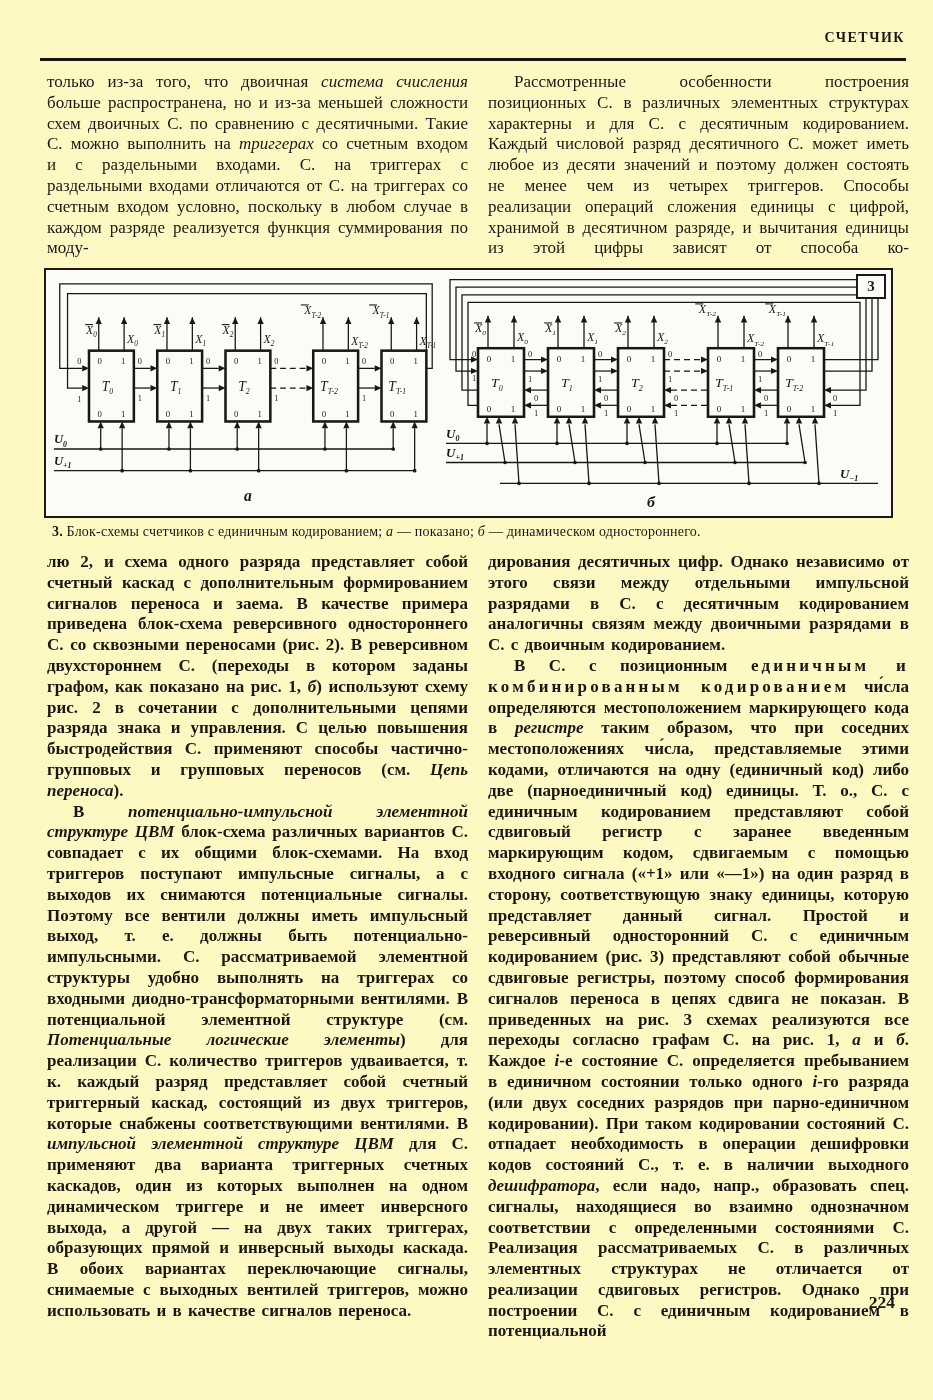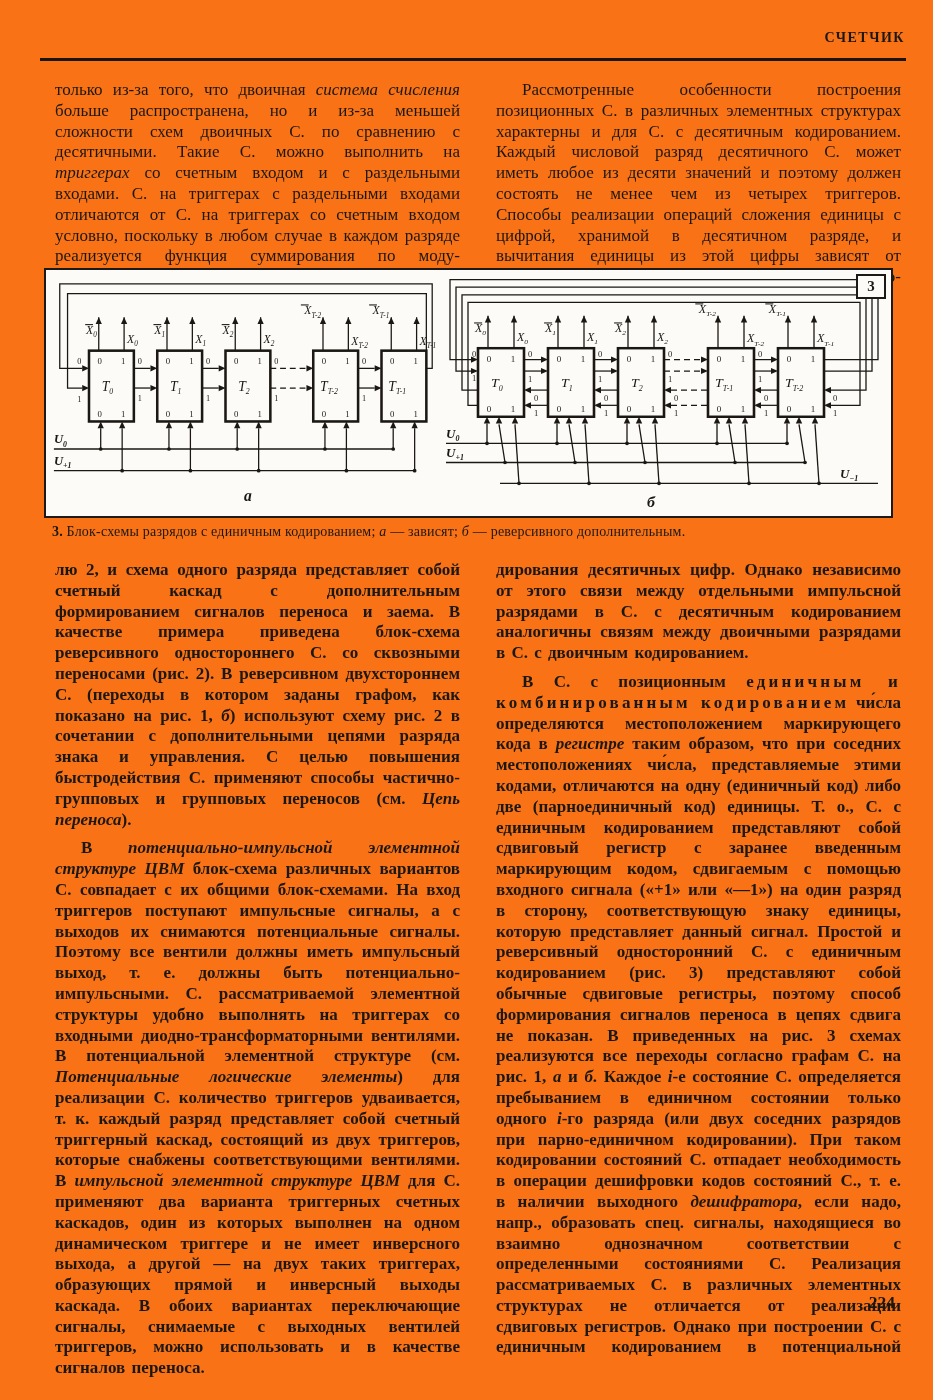--- a/index.html
+++ b/index.html
@@ -1,25 +1,25 @@
 <!DOCTYPE html>
 <html lang="ru"><head>
 <meta charset="utf-8">
 <style>
   html,body{margin:0;padding:0;background:#e9e7e1;}
-  .page{position:relative;width:933px;height:1400px;background:#f97316;color:#1b1713;
+  .page{position:relative;width:933px;height:1400px;background:#fef9c3;color:#1b1713;
         font-family:"Liberation Serif", serif;overflow:hidden;}
   .running-head{position:absolute;top:30px;right:28px;font-size:14px;font-weight:700;
         letter-spacing:1.5px;}
   .head-rule{position:absolute;top:58px;left:40px;right:27px;height:3px;background:#181512;}
   .cols{position:absolute;left:47px;width:862px;display:flex;gap:20px;}
   .top-cols{top:72px;}
   .bottom-cols{top:552px;font-weight:bold;}
   .col{width:421px;font-size:17px;line-height:20.8px;word-spacing:2px;}
-  .para{margin:8px;text-align:justify;hyphens:none;}
+  .para{margin:0;text-align:justify;hyphens:none;}
   .para.indent{text-indent:26px;}
   .para.cont{text-align-last:justify;}
   .seg-i{font-style:italic;}
   .seg-b{font-weight:700;}
   .seg-sp{letter-spacing:3.2px;}
   .figure{position:absolute;top:268px;left:44px;width:845px;height:246px;
         border:2px solid #1d1a16;background:#fcfbf7;}
   .figure svg{position:absolute;}
   .svg-a{left:4px;top:2px;}
   .svg-b{left:398px;top:2px;}
@@ -356,21 +356,21 @@
         <line x1="361" y1="200" x2="355" y2="160" stroke="#1b1713" stroke-width="1.3"></line>
         <polygon points="355,152 351.8,159 358.2,159" fill="#1b1713"></polygon>
         <circle cx="361" cy="200" r="1.9" fill="#1b1713"></circle>
         <line x1="375" y1="222" x2="371" y2="160" stroke="#1b1713" stroke-width="1.3"></line>
         <polygon points="371,152 367.8,159 374.2,159" fill="#1b1713"></polygon>
         <circle cx="375" cy="222" r="1.9" fill="#1b1713"></circle>
         <text x="207" y="247" font-size="16" text-anchor="middle" fill="#1b1713" font-style="italic" font-weight="700">б</text>
       </svg>
   </div>
 
-  <div class="caption"><span class="seg-b">3.</span><span> Блок-схемы разрядов с единичным кодированием; </span><span class="seg-i">а</span><span> — зависят; </span><span class="seg-i">б</span><span> — реверсивного дополнительным.</span></div>
+  <div class="caption"><span class="seg-b">3.</span><span> Блок-схемы счетчиков с единичным кодированием; </span><span class="seg-i">а</span><span> — показано; </span><span class="seg-i">б</span><span> — динамическом одностороннего.</span></div>
 
   <div class="cols bottom-cols">
     <div class="col">
       <p class="para"><span>лю 2, и схема одного разряда представляет собой счетный каскад с дополнительным формированием сигналов переноса и заема. В качестве примера приведена блок-схема реверсивного одностороннего С. со сквозными переносами (рис. 2). В реверсивном двухстороннем С. (переходы в котором заданы графом, как показано на рис. 1, </span><span class="seg-i">б</span><span>) используют схему рис. 2 в сочетании с дополнительными цепями разряда знака и управления. С целью повышения быстродействия С. применяют способы частично-групповых и групповых переносов (см. </span><span class="seg-i">Цепь переноса</span><span>).</span></p>
       <p class="para indent"><span>В </span><span class="seg-i">потенциально-импульсной элементной структуре ЦВМ</span><span> блок-схема различных вариантов С. совпадает с их общими блок-схемами. На вход триггеров поступают импульсные сигналы, а с выходов их снимаются потенциальные сигналы. Поэтому все вентили должны иметь импульсный выход, т. е. должны быть потенциально-импульсными. С. рассматриваемой элементной структуры удобно выполнять на триггерах со входными диодно-трансформаторными вентилями. В потенциальной элементной структуре (см. </span><span class="seg-i">Потенциальные логические элементы</span><span>) для реализации С. количество триггеров удваивается, т. к. каждый разряд представляет собой счетный триггерный каскад, состоящий из двух триггеров, которые снабжены соответствующими вентилями. В </span><span class="seg-i">импульсной элементной структуре ЦВМ</span><span> для С. применяют два варианта триггерных счетных каскадов, один из которых выполнен на одном динамическом триггере и не имеет инверсного выхода, а другой — на двух таких триггерах, образующих прямой и инверсный выходы каскада. В обоих вариантах переключающие сигналы, снимаемые с выходных вентилей триггеров, можно использовать и в качестве сигналов переноса.</span></p>
     </div>
     <div class="col">
       <p class="para"><span>дирования десятичных цифр. Однако независимо от этого связи между отдельными импульсной разрядами в С. с десятичным кодированием аналогичны связям между двоичными разрядами в С. с двоичным кодированием.</span></p>
       <p class="para indent cont"><span>В С. с позиционным </span><span class="seg-sp">единичным и комбинированным кодированием</span><span> чи́сла определяются местоположением маркирующего кода в </span><span class="seg-i">регистре</span><span> таким образом, что при соседних местоположениях чи́сла, представляемые этими кодами, отличаются на одну (единичный код) либо две (парноединичный код) единицы. Т. о., С. с единичным кодированием представляют собой сдвиговый регистр с заранее введенным маркирующим кодом, сдвигаемым с помощью входного сигнала («+1» или «—1») на один разряд в сторону, соответствующую знаку единицы, которую представляет данный сигнал. Простой и реверсивный односторонний С. с единичным кодированием (рис. 3) представляют собой обычные сдвиговые регистры, поэтому способ формирования сигналов переноса в цепях сдвига не показан. В приведенных на рис. 3 схемах реализуются все переходы согласно графам С. на рис. 1, </span><span class="seg-i">а</span><span> и </span><span class="seg-i">б</span><span>. Каждое </span><span class="seg-i">i</span><span>-е состояние С. определяется пребыванием в единичном состоянии только одного </span><span class="seg-i">i</span><span>-го разряда (или двух соседних разрядов при парно-единичном кодировании). При таком кодировании состояний С. отпадает необходимость в операции дешифровки кодов состояний С., т. е. в наличии выходного </span><span class="seg-i">дешифратора</span><span>, если надо, напр., образовать спец. сигналы, находящиеся во взаимно однозначном соответствии с определенными состояниями С. Реализация рассматриваемых С. в различных элементных структурах не отличается от реализации сдвиговых регистров. Однако при построении С. с единичным кодированием в потенциальной</span></p>
     </div>

